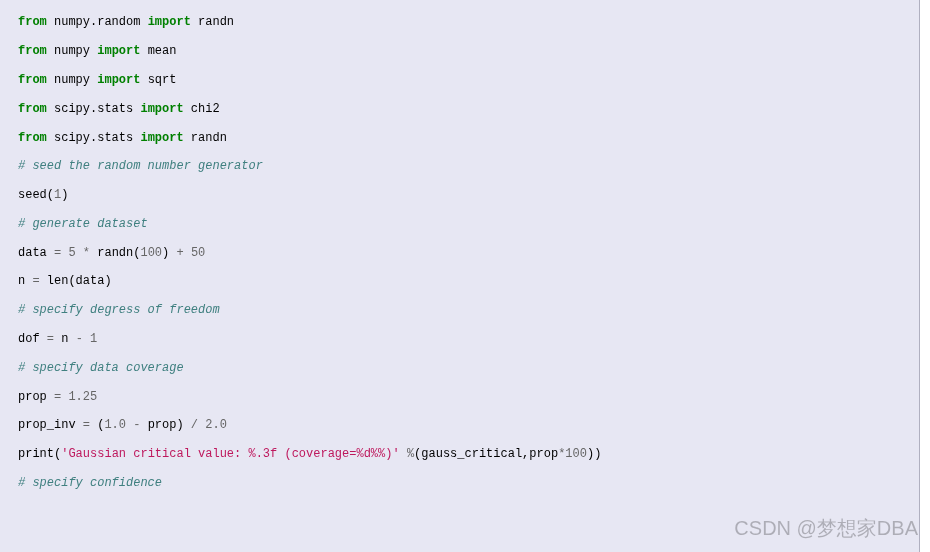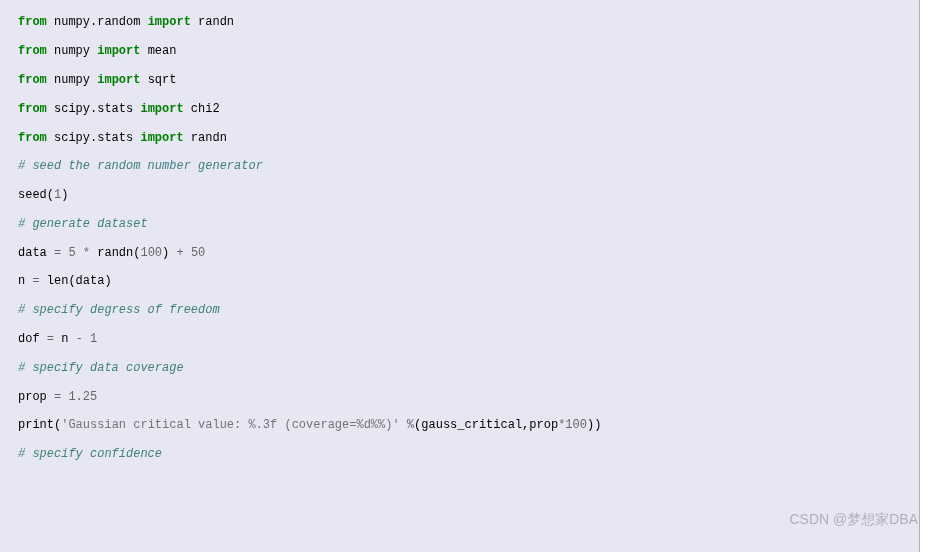--- a/index.html
+++ b/index.html
@@ -18,29 +18,29 @@
     border: 1px solid #b0b0c0;
     border-top: 0;
     border-left: 0;
     padding: 1px 0 1px 18px;
     width: 920px;
     white-space: pre;
   }
   .ln { display: block; }
   .kw  { color: #008000; font-weight: bold; }
   .op  { color: #666666; }
-  .str { color: #737373; text-align: right; }
+  .str { color: #be185d; text-align: right; }
   .cm  { color: #408080; font-style: italic; }
   .watermark {
     position: absolute;
     right: 12px;
-    bottom: 24px;
+    bottom: 12px;
     color: rgba(0,0,0,0.25);
     font-family: Arial, sans-serif;
-    font-size: 14px;
+    font-size: 20px;
     pointer-events: none;
   }
 </style>
 </head>
 <body>
 
 <div class="code-area">
 <span class="ln"><span class="kw">from</span><span> numpy.random </span><span class="kw">import</span><span> randn</span></span>
 <span class="ln"><span class="kw">from</span><span> numpy </span><span class="kw">import</span><span> mean</span></span>
 <span class="ln"><span class="kw">from</span><span> numpy </span><span class="kw">import</span><span> sqrt</span></span>
@@ -48,20 +48,21 @@
 <span class="ln"><span class="kw">from</span><span> scipy.stats </span><span class="kw">import</span><span> randn</span></span>
 <span class="ln"><span class="cm"># seed the random number generator</span></span>
 <span class="ln"><span>seed(</span><span class="op">1</span><span>)</span></span>
 <span class="ln"><span class="cm"># generate dataset</span></span>
 <span class="ln"><span>data </span><span class="op">=</span><span> </span><span class="op">5</span><span> </span><span class="op">*</span><span> randn(</span><span class="op">100</span><span>) </span><span class="op">+</span><span> </span><span class="op">50</span></span>
 <span class="ln"><span>n </span><span class="op">=</span><span> len(data)</span></span>
 <span class="ln"><span class="cm"># specify degress of freedom</span></span>
 <span class="ln"><span>dof </span><span class="op">=</span><span> n </span><span class="op">-</span><span> </span><span class="op">1</span></span>
 <span class="ln"><span class="cm"># specify data coverage</span></span>
 <span class="ln"><span>prop </span><span class="op">=</span><span> </span><span class="op">1.25</span></span>
+<span class="ln"><span>prop_inv </span><span class="op">=</span><span> (</span><span class="op">1.0</span><span> </span><span class="op">-</span><span> prop) </span><span class="op">/</span><span> </span><span class="op">2.0</span></span>
 <span class="ln"><span>print(</span><span class="str">'Gaussian critical value: %.3f (coverage=%d%%)'</span><span> </span><span class="op">%</span><span>(gauss_critical,prop</span><span class="op">*</span><span class="op">100</span><span>))</span></span>
 <span class="ln"><span class="cm"># specify confidence</span></span>
 
 
 
 
 
 
 
 

